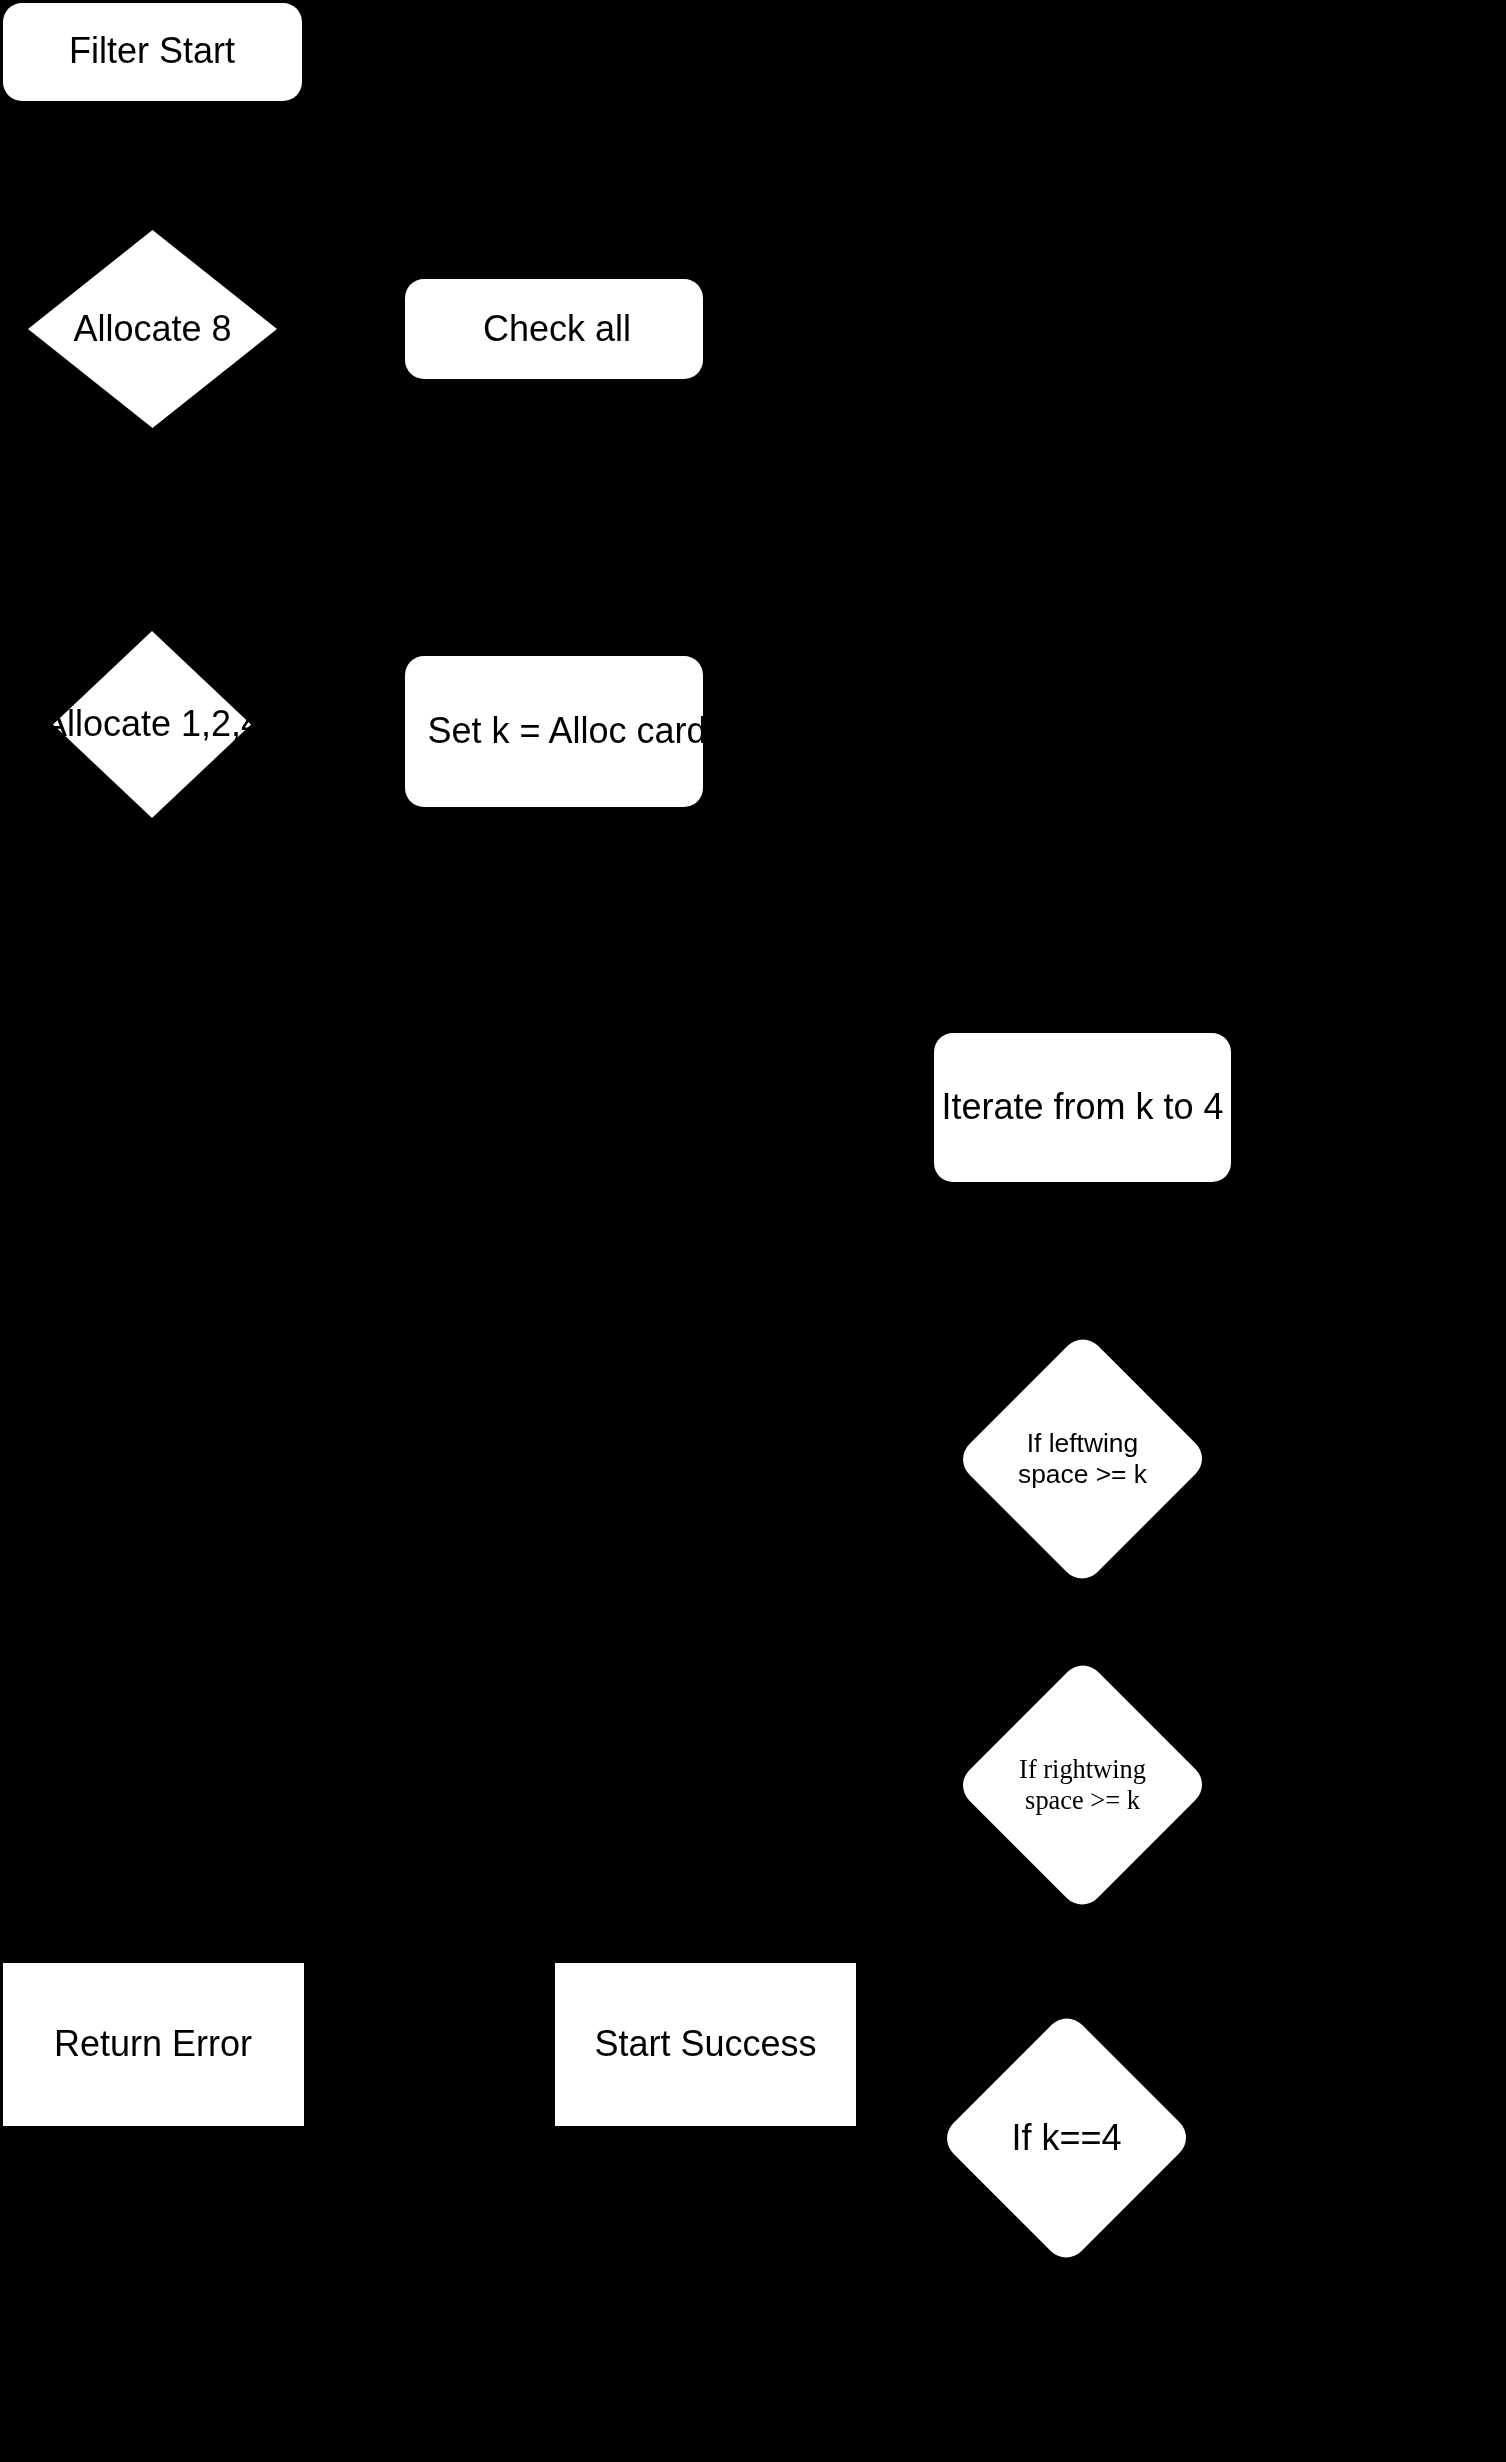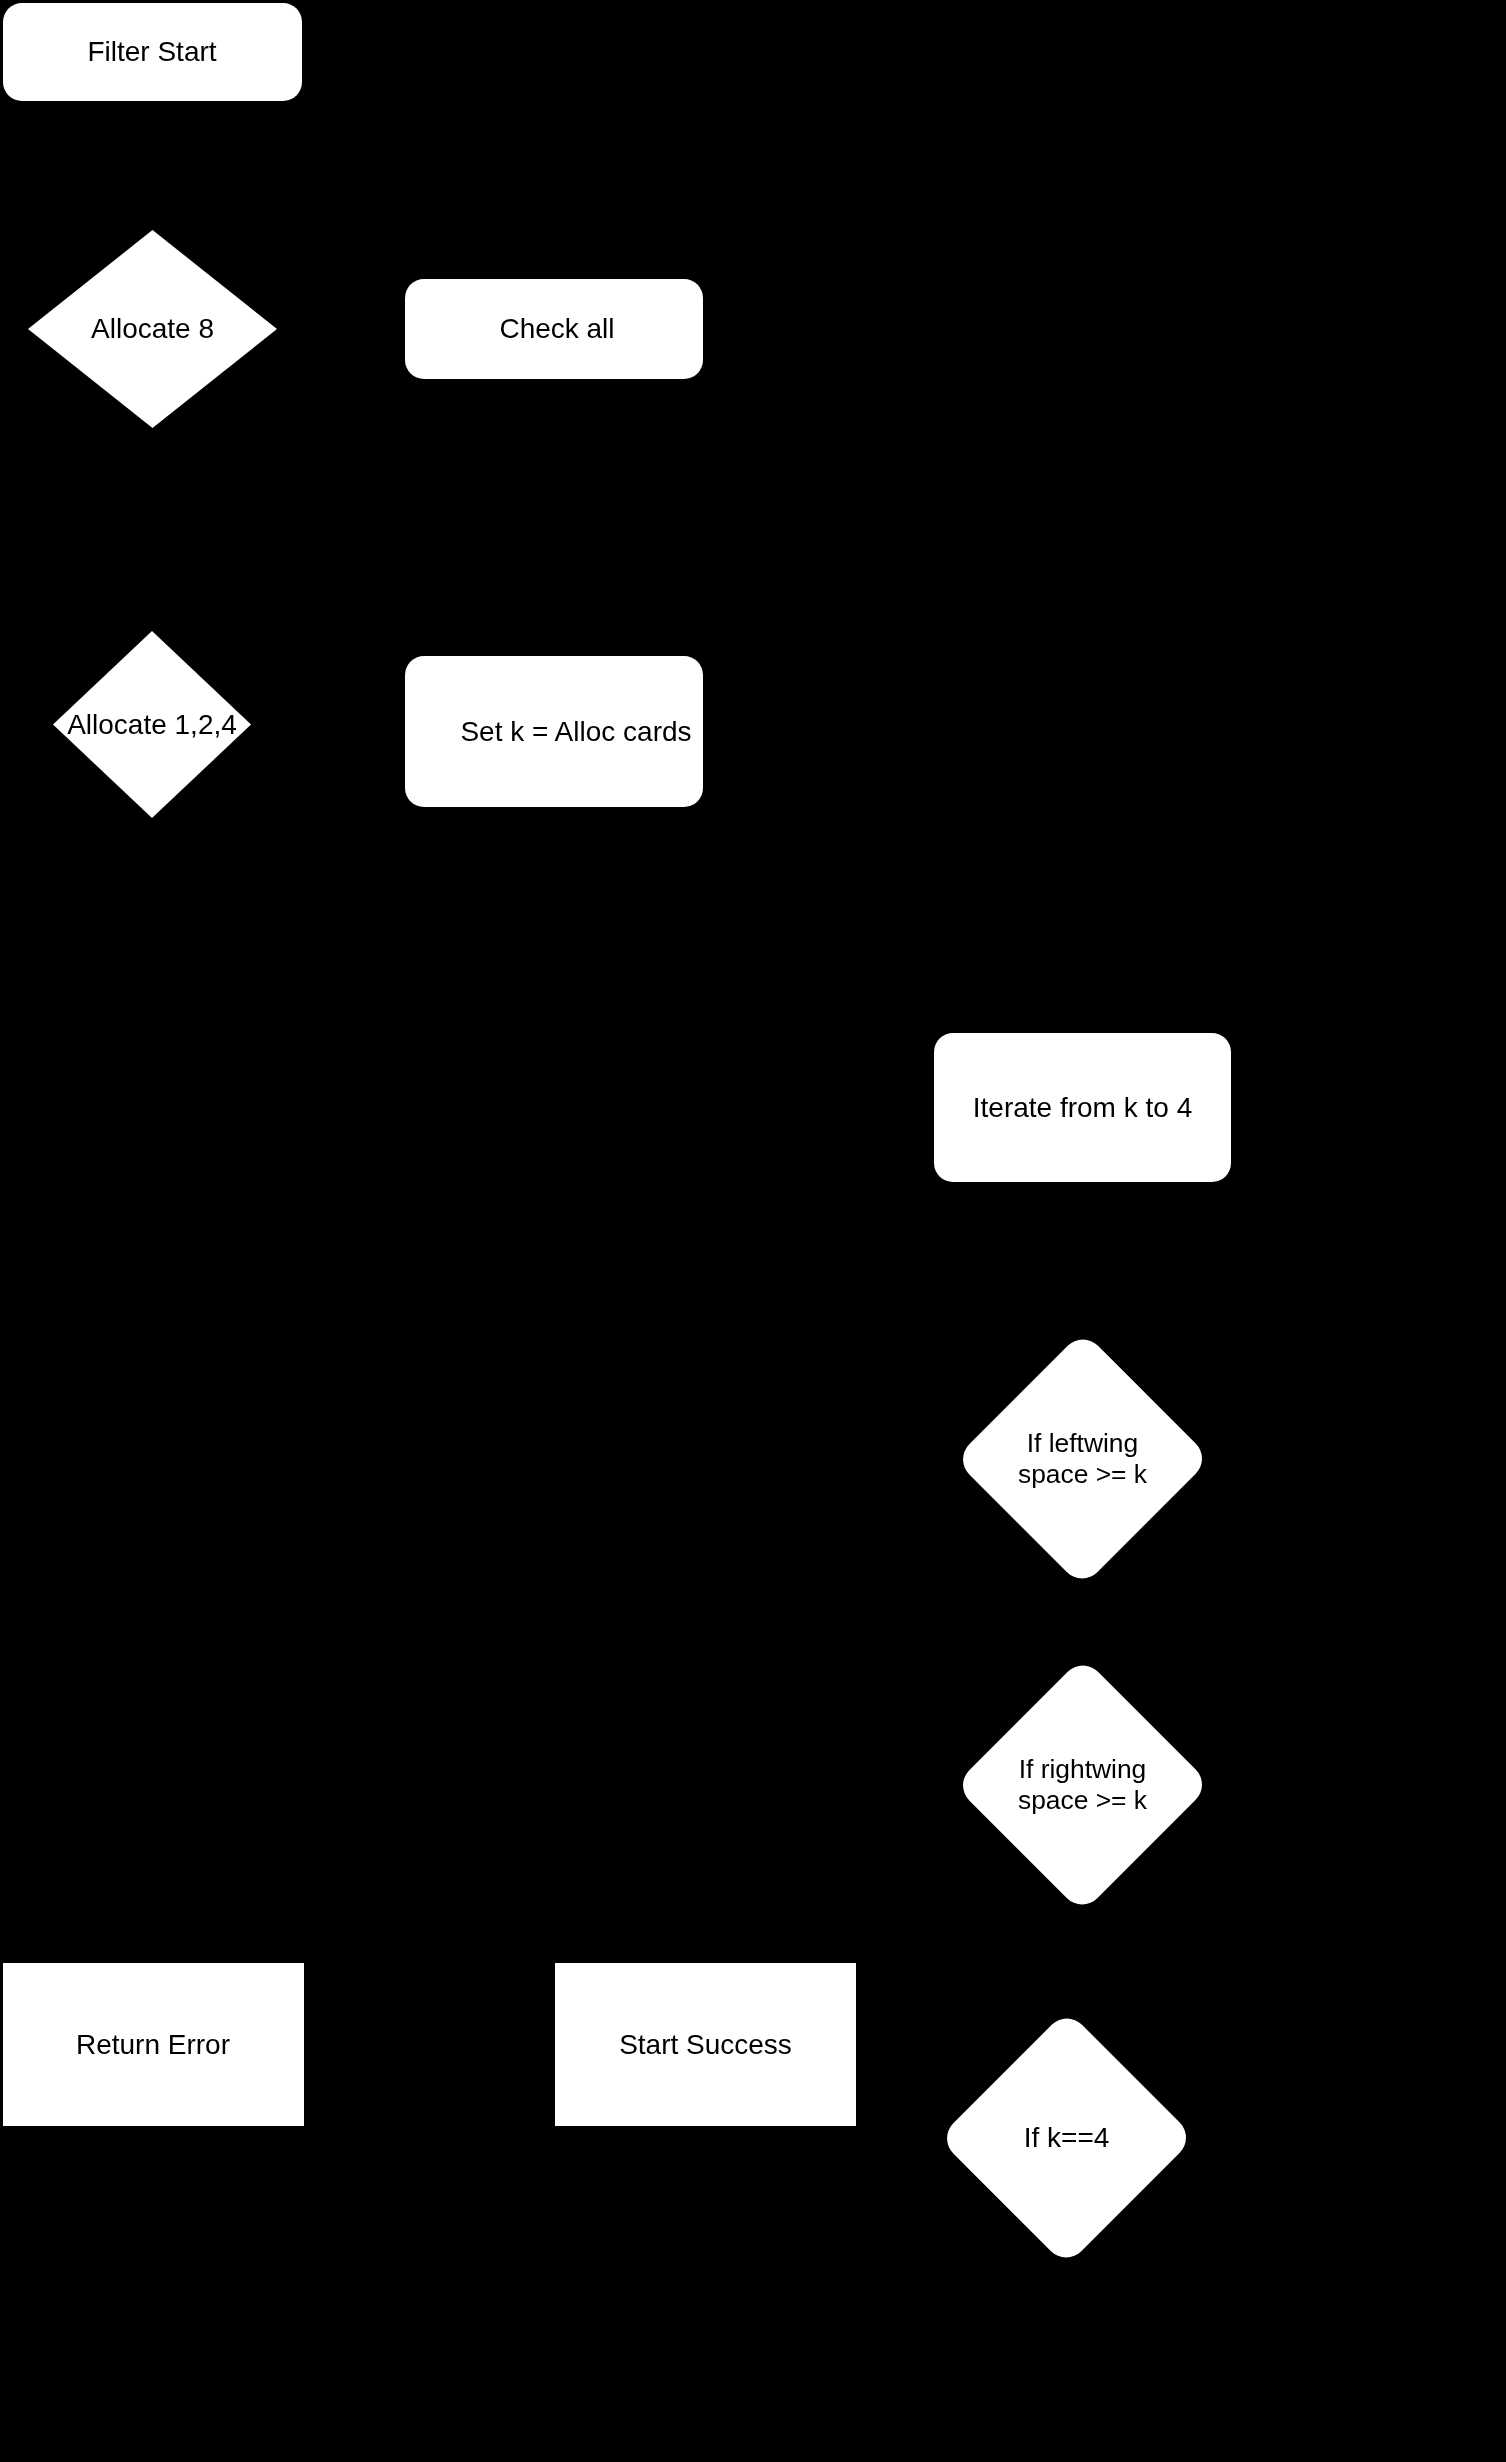--- a/index.html
+++ b/index.html
@@ -60,21 +60,21 @@
     width: 100%; height: 100%;
     background: #ffffff;
     border-radius: 21.4px;
     transform: rotate(45deg);
   }
   .node .lbl {
     position: relative;
     z-index: 3;
     pointer-events: none;
   }
-  .fs-44 { font-size: 28px; }
+  .fs-44 { font-size: 36px; }
   .fs-42 { font-size: 26.4px; }
 </style>
 </head>
 <body>
 
 <div id="canvas">
 
   <div class="node rect-round fs-44" style="left:2.5px; top:2.5px; width:299px; height:98px;">
     <span class="lbl">Filter Start</span>
   </div>
@@ -100,21 +100,21 @@
   <div class="node rect-round fs-44" style="left:934px; top:1033px; width:297px; height:149px;">
     <span class="lbl">Iterate from k to 4</span>
   </div>
 
   <div class="node diamond-round fs-42" style="left:992px; top:1368px; width:181px; height:182px;">
     <span class="dshape"></span>
     <span class="lbl">If leftwing
 space &gt;= k</span>
   </div>
 
-  <div class="node diamond-round fs-42" style="left:992px; top:1694px; width:181px; height:182px;">
+  <div class="node diamond-round fs-42" style="left:992px; top:1694px; width:181px; height:182px;font-family:Liberation Serif, serif;">
     <span class="dshape"></span>
     <span class="lbl">If rightwing
 space &gt;= k</span>
   </div>
 
   <div class="node rect-sharp fs-44" style="left:2.5px; top:1963px; width:301px; height:163px;">
     <span class="lbl">Return Error</span>
   </div>
 
   <div class="node rect-sharp fs-44" style="left:555px; top:1963px; width:301px; height:163px;">

